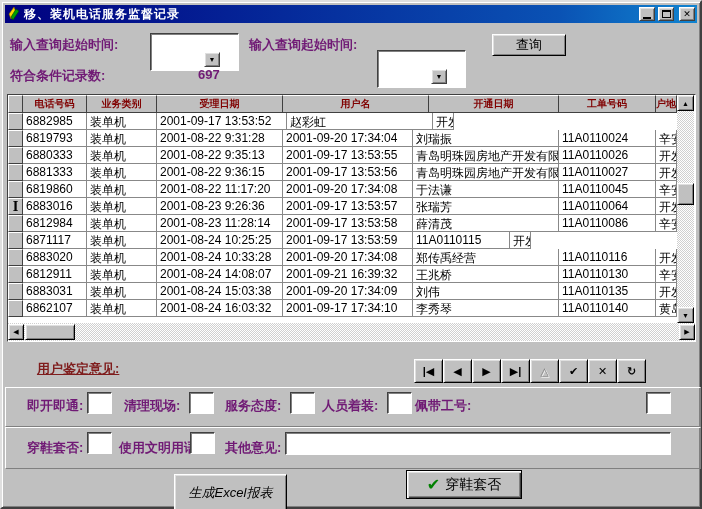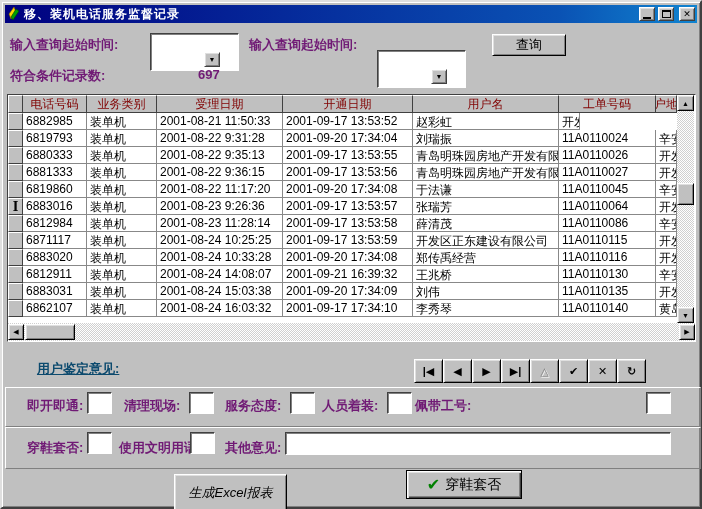--- a/index.html
+++ b/index.html
@@ -35,21 +35,21 @@
     display:flex; align-items:center; justify-content:center; font-size:7px; }
   #btn-query { position:absolute; left:490px; top:32px; width:74px; height:22px; }
 
   
   .grid { position:absolute; left:5px; top:92px; width:689px; height:248px; background:#fff;
     border:1px solid; border-color:#404040 #fff #fff #404040; display:flex; flex-direction:column; }
   .grid-main { display:flex; height:228px; }
   .gtable { width:669px; overflow:hidden; background:#fff; }
   .ghead { display:flex; height:18px; }
   .grow  { display:flex; height:17px; }
-  .hcell { background:#c0c0c0; color:#800000; font-weight:normal; font-size:12px;
+  .hcell { background:#c0c0c0; color:#800000; font-weight:bold; font-size:10px;
     display:flex; align-items:center; justify-content:center;
     border-right:1px solid #404040; border-bottom:1px solid #404040; border-top:1px solid #fff;
     overflow:hidden; white-space:nowrap; flex:none; }
   .cell { font-size:12px; color:#000; background:#fff; border-right:1px solid #888;
     border-bottom:1px solid #888; padding:1px 0 0 3px; white-space:nowrap; overflow:hidden; flex:none; }
   .ind { background:#c0c0c0; border:1px solid; border-color:#fff #404040 #404040 #fff;
     padding:0; display:flex; align-items:center; justify-content:center;
     font-family:"DejaVu Serif",serif; font-size:12px; font-weight:bold; }
   .c0{width:15px} .c1{width:64px} .c2{width:70px} .c3{width:126px} .c4{width:130px} .c5{width:146px} .c6{width:97px} .c7{width:21px}
   .hcell.c7 { justify-content:center; }
@@ -61,21 +61,21 @@
     background-image:conic-gradient(#fff 25%, #d0d0d0 0 50%, #fff 0 75%, #d0d0d0 0); background-size:2px 2px; }
   .sbtn { position:absolute; width:17px; height:16px; background:#c0c0c0; border:1px solid; border-color:#fff #000 #000 #fff;
     box-shadow:inset 1px 1px 0 #dfdfdf, inset -1px -1px 0 #808080;
     display:flex; align-items:center; justify-content:center; font-size:7px; color:#000; }
   .vthumb { position:absolute; left:0; top:88px; width:17px; height:22px; background:#c0c0c0;
     border:1px solid; border-color:#fff #000 #000 #fff; box-shadow:inset 1px 1px 0 #dfdfdf, inset -1px -1px 0 #808080; }
   .hthumb { position:absolute; top:1px; left:17px; width:50px; height:16px; background:#c0c0c0;
     border:1px solid; border-color:#fff #000 #000 #fff; box-shadow:inset 1px 1px 0 #dfdfdf, inset -1px -1px 0 #808080; }
 
   
-  .link { position:absolute; left:35px; top:358px; color:#0c4a6e; font-weight:bold; font-size:13px;
+  .link { position:absolute; left:35px; top:358px; color:#7f1d1d; font-weight:bold; font-size:13px;
     text-decoration:underline; white-space:nowrap; }
   .nav { position:absolute; left:412px; top:357px; display:flex; }
   .navbtn { width:29px; height:24px; font-size:11px; font-weight:bold; }
   .navbtn.dis { color:#808080; text-shadow:1px 1px 0 #fff; }
 
   .panel { position:absolute; left:3px; width:696px; border:1px solid; border-color:#fff #808080 #808080 #fff; }
   #panel1 { top:385px; height:40px; }
   #panel2 { top:425px; height:42px; }
 
   .box { position:absolute; width:25px; height:22px; font-size:12px; padding:2px; outline:none; }
@@ -134,31 +134,30 @@
   <span class="lbl" style="left:196px; top:65px;">697</span>
 
   <div class="grid">
     <div class="grid-main">
       <div class="gtable">
         <div class="ghead">
           <span class="hcell ind c0"></span>
           <span class="hcell c1">电话号码</span>
           <span class="hcell c2">业务类别</span>
           <span class="hcell c3">受理日期</span>
+          <span class="hcell c5">用户名</span>
           <span class="hcell c4">开通日期</span>
-          <span class="hcell c5">用户名</span>
           <span class="hcell c6">工单号码</span>
           <span class="hcell c7">用户地址</span>
         </div>
 
           <div class="grow">
             <span class="cell ind c0"></span>
             <span class="cell c1">6882985</span>
             <span class="cell c2">装单机</span>
-            <span class="cell c3">2001-08-21 11:50:33</span>
             <span class="cell c4">2001-09-17 13:53:52</span>
             <span class="cell c5">赵彩虹</span>
             <span class="cell c7">开发</span>
           </div>
 
           <div class="grow">
             <span class="cell ind c0"></span>
             <span class="cell c1">6819793</span>
             <span class="cell c2">装单机</span>
             <span class="cell c3">2001-08-22 9:31:28</span>
@@ -222,21 +221,20 @@
             <span class="cell c6">11A0110086</span>
             <span class="cell c7">辛安</span>
           </div>
 
           <div class="grow">
             <span class="cell ind c0"></span>
             <span class="cell c1">6871117</span>
             <span class="cell c2">装单机</span>
             <span class="cell c3">2001-08-24 10:25:25</span>
             <span class="cell c4">2001-09-17 13:53:59</span>
-            <span class="cell c5">开发区正东建设有限公司</span>
             <span class="cell c6">11A0110115</span>
             <span class="cell c7">开发</span>
           </div>
 
           <div class="grow">
             <span class="cell ind c0"></span>
             <span class="cell c1">6883020</span>
             <span class="cell c2">装单机</span>
             <span class="cell c3">2001-08-24 10:33:28</span>
             <span class="cell c4">2001-09-20 17:34:08</span>

